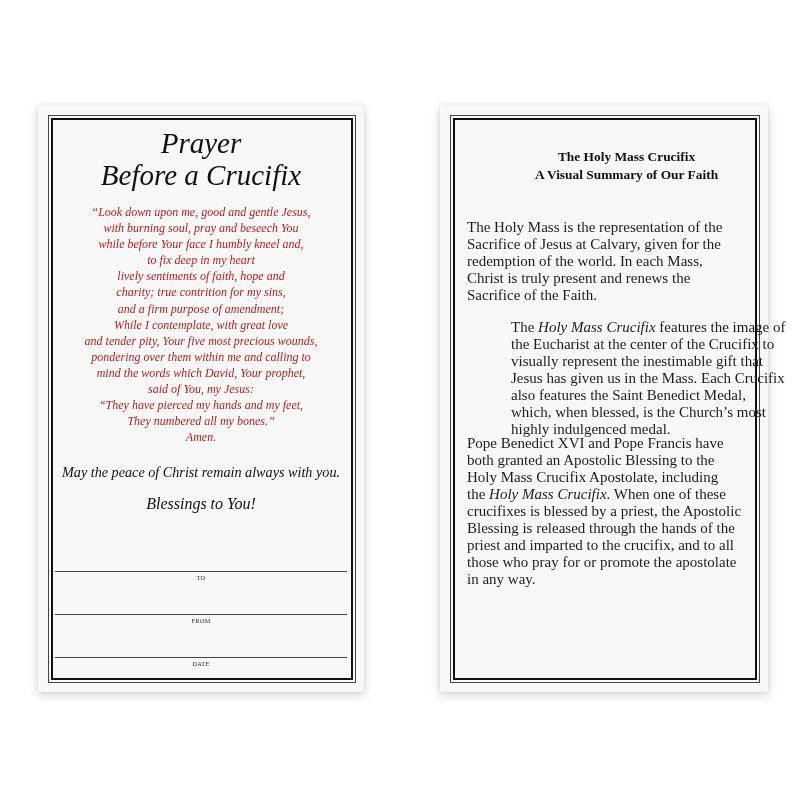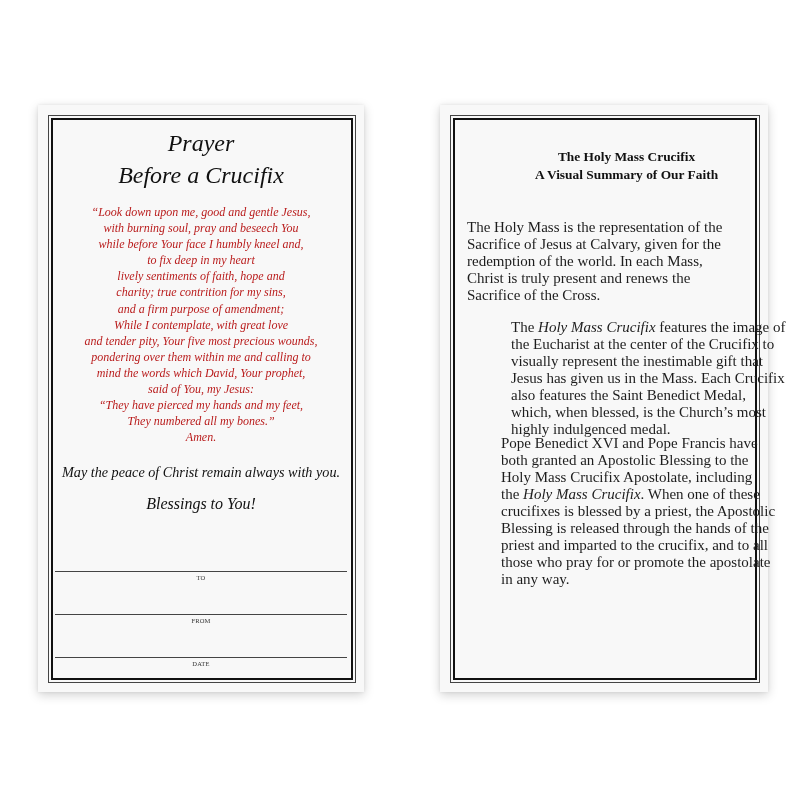--- a/index.html
+++ b/index.html
@@ -19,21 +19,21 @@
   }
   .frame-inner {
     position:absolute; left:2px; right:2px; top:2px; bottom:2px;
     border:2px solid #111;
   }
   .content { position:absolute; left:0; right:0; top:0; bottom:0; }
 
   
   .prayer-title {
     position:absolute; left:0; right:0; top:22px; text-align:center;
-    font-style:italic; font-size:24px; line-height:32px; color:#111;
+    font-style:italic; font-size:29px; line-height:32px; color:#111;
   }
   .prayer-body {
     position:absolute; left:0; right:0; top:99px; text-align:center;
     font-style:italic; font-size:12px; line-height:16.1px; color:#b91c1c;
   }
   .peace {
     position:absolute; left:0; right:0; top:359px; text-align:center;
     font-style:italic; font-size:14.2px; color:#111;
   }
   .blessings {
@@ -113,34 +113,34 @@
     <div class="info-title">
       <span class="line">The Holy Mass Crucifix</span>
       <span class="line">A Visual Summary of Our Faith</span>
     </div>
 
     <div class="info-para" style="top:114px;">
       <span class="line">The Holy Mass is the representation of the</span>
       <span class="line">Sacrifice of Jesus at Calvary, given for the</span>
       <span class="line">redemption of the world. In each Mass,</span>
       <span class="line">Christ is truly present and renews the</span>
-      <span class="line">Sacrifice of the Cross.</span>
+      <span class="line">Sacrifice of the Faith.</span>
     </div>
 
     <div class="info-para" style="top:214px;margin-left:44px;">
       <span class="line"><span>The </span><i>Holy Mass Crucifix</i><span> features the image of</span></span>
       <span class="line">the Eucharist at the center of the Crucifix to</span>
       <span class="line">visually represent the inestimable gift that</span>
       <span class="line">Jesus has given us in the Mass. Each Crucifix</span>
       <span class="line">also features the Saint Benedict Medal,</span>
       <span class="line">which, when blessed, is the Church’s most</span>
       <span class="line">highly indulgenced medal.</span>
     </div>
 
-    <div class="info-para" style="top:330px;margin-left:34px;">
+    <div class="info-para" style="top:330px;">
       <span class="line">Pope Benedict XVI and Pope Francis have</span>
       <span class="line">both granted an Apostolic Blessing to the</span>
       <span class="line">Holy Mass Crucifix Apostolate, including</span>
       <span class="line"><span>the </span><i>Holy Mass Crucifix</i><span>. When one of these</span></span>
       <span class="line">crucifixes is blessed by a priest, the Apostolic</span>
       <span class="line">Blessing is released through the hands of the</span>
       <span class="line">priest and imparted to the crucifix, and to all</span>
       <span class="line">those who pray for or promote the apostolate</span>
       <span class="line">in any way.</span>
     </div>

